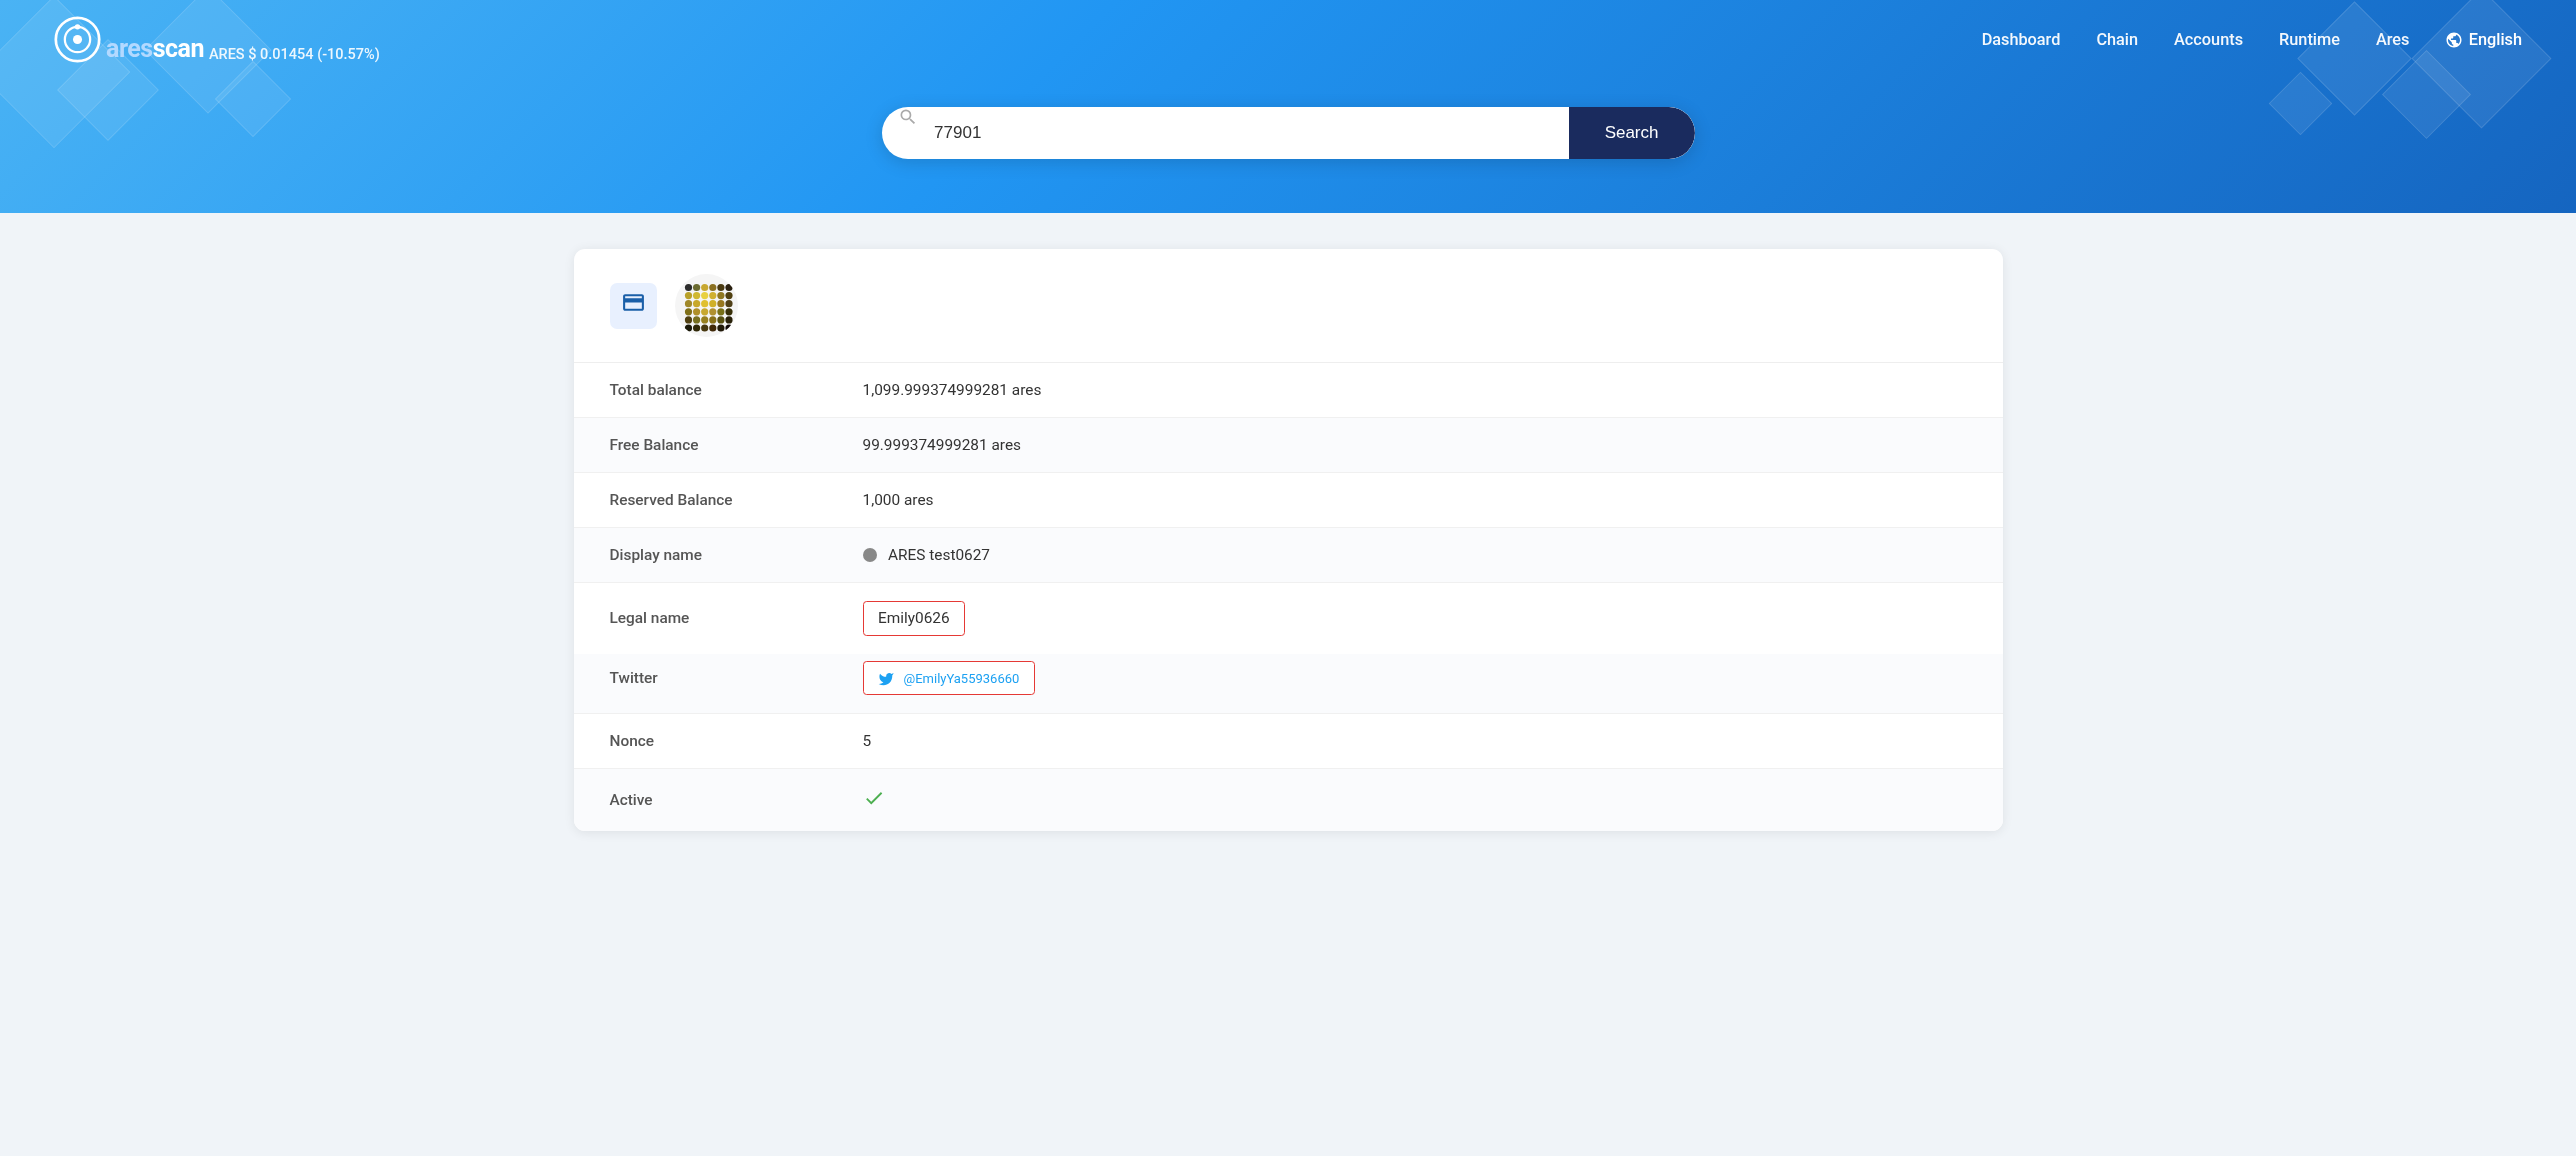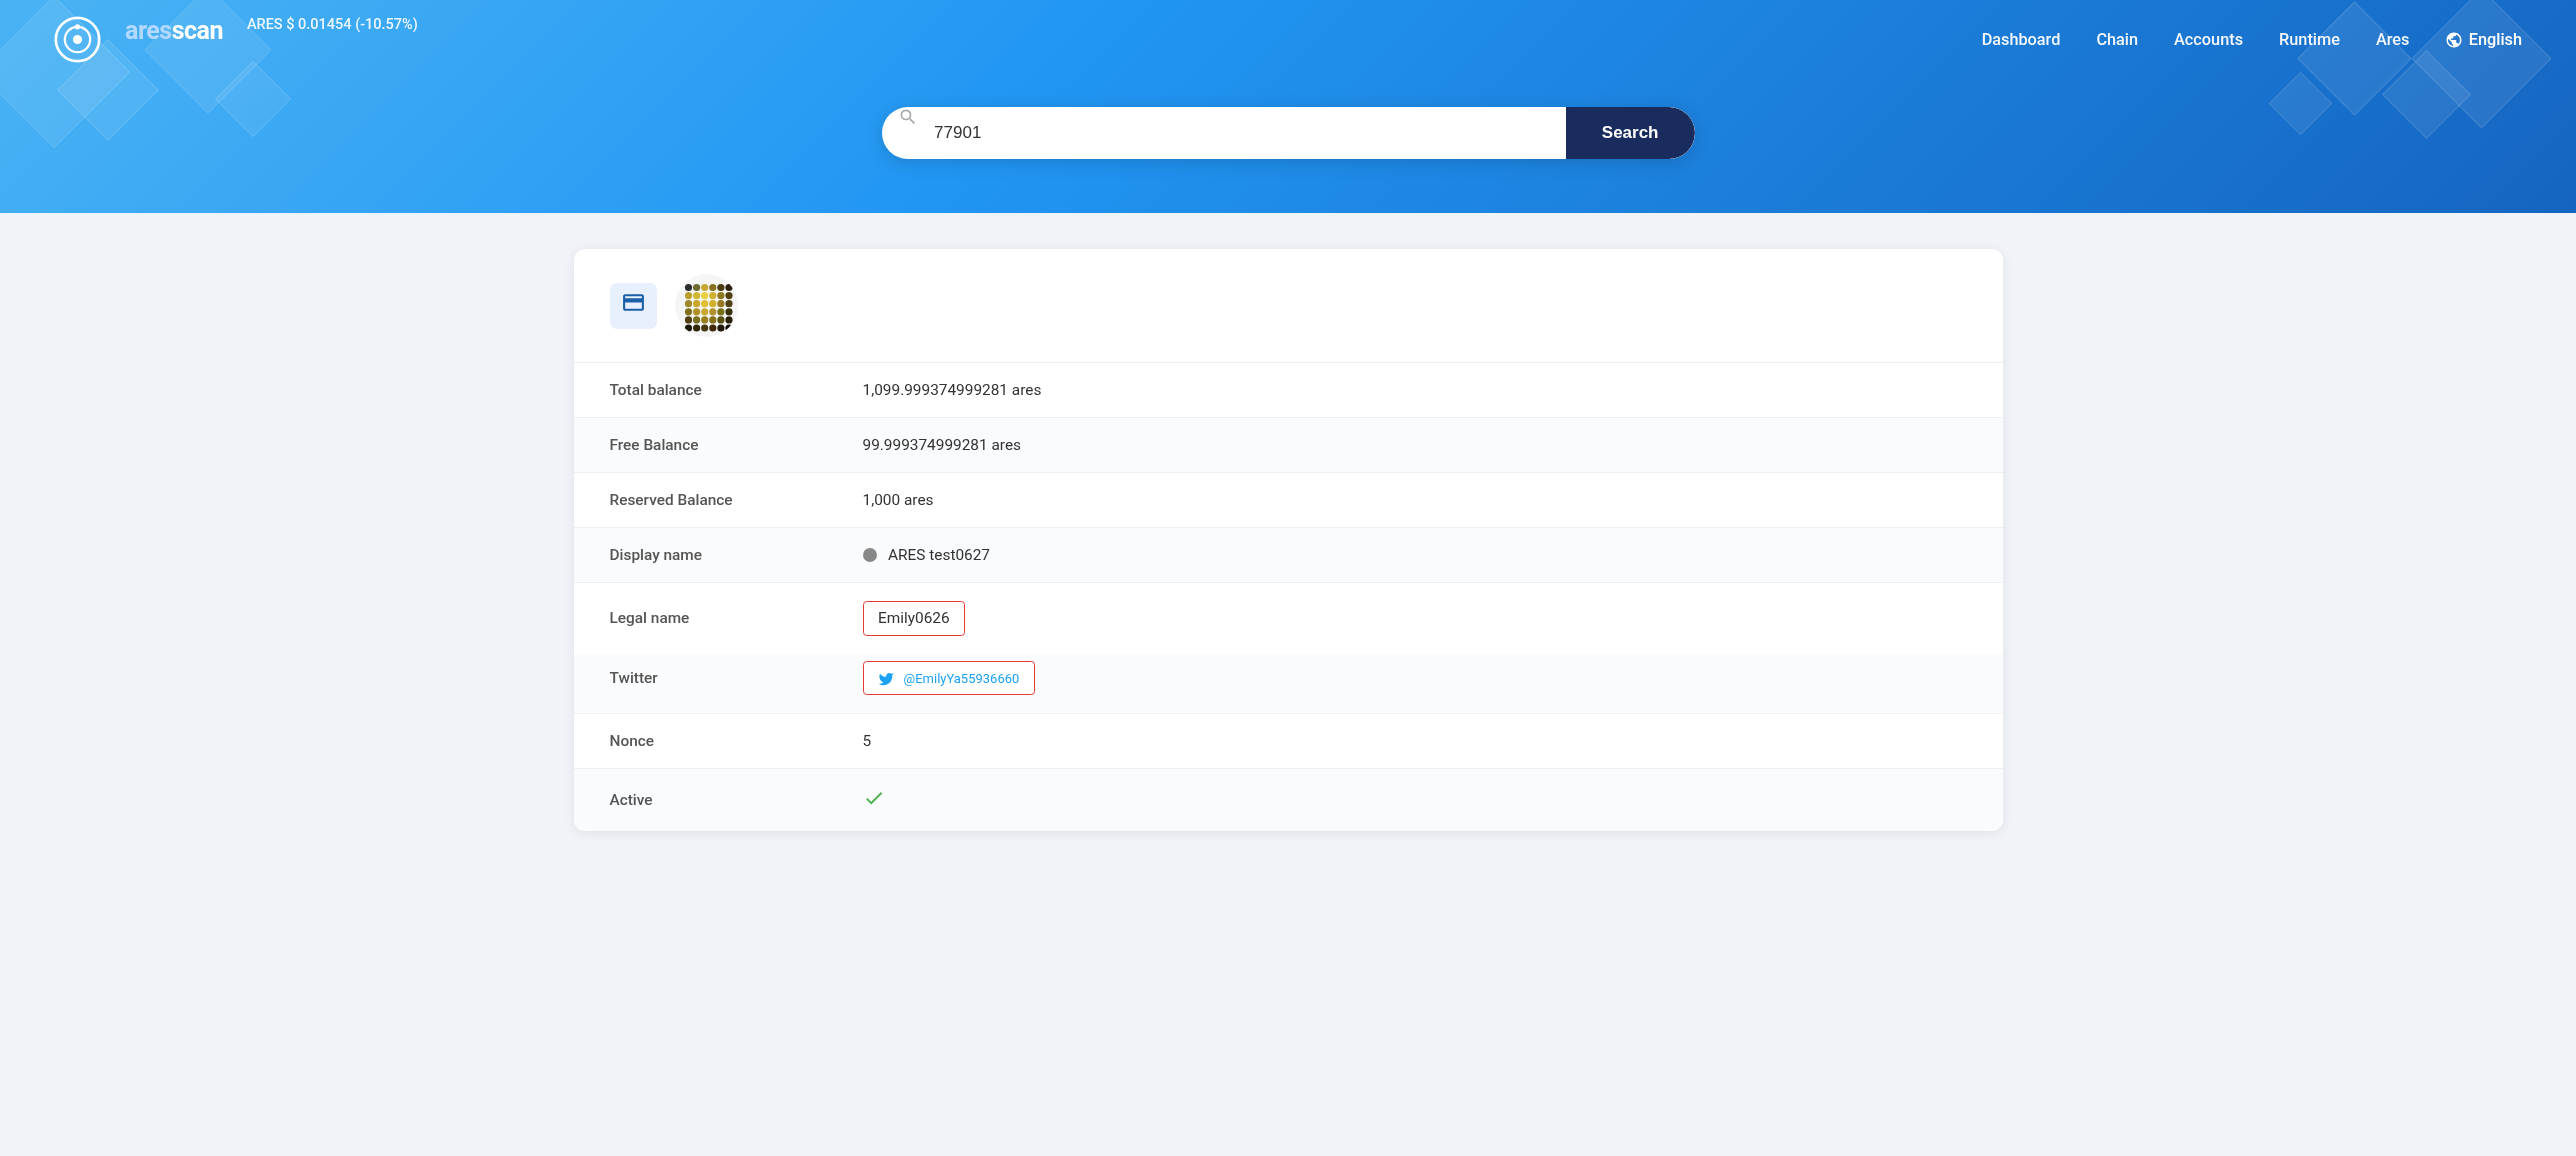--- a/index.html
+++ b/index.html
@@ -18,22 +18,22 @@
     .header-top {
       display: flex;
       align-items: center;
       justify-content: space-between;
       padding: 16.3px 54px;
       position: relative;
       z-index: 2;
     }
     .logo-area {
       display: flex;
-      align-items: flex-start;
-      gap: 24px;
+      align-items: flex-end;
+      gap: 5px;
     }
     .logo-icon {
       width: 47px;
       height: 47px;
     }
     .logo-text {
       font-size: 25px;
       font-weight: 700;
       color: white;
       letter-spacing: -0.5px;
@@ -112,21 +112,21 @@
       color: #333;
       padding: 16.3px 0;
       background: transparent;
     }
     .search-btn {
       background: #1a2b5e;
       color: white;
       border: none;
       padding: 16.3px 36px;
       font-size: 17px;
-      font-weight: 700;
+      font-weight: 400;
       cursor: pointer;
       border-radius: 0 45px 45px 0;
     }
 
     
     .main-content {
       max-width: 1537px;
       margin: 0 auto;
       padding: 36px 54px;
     }

